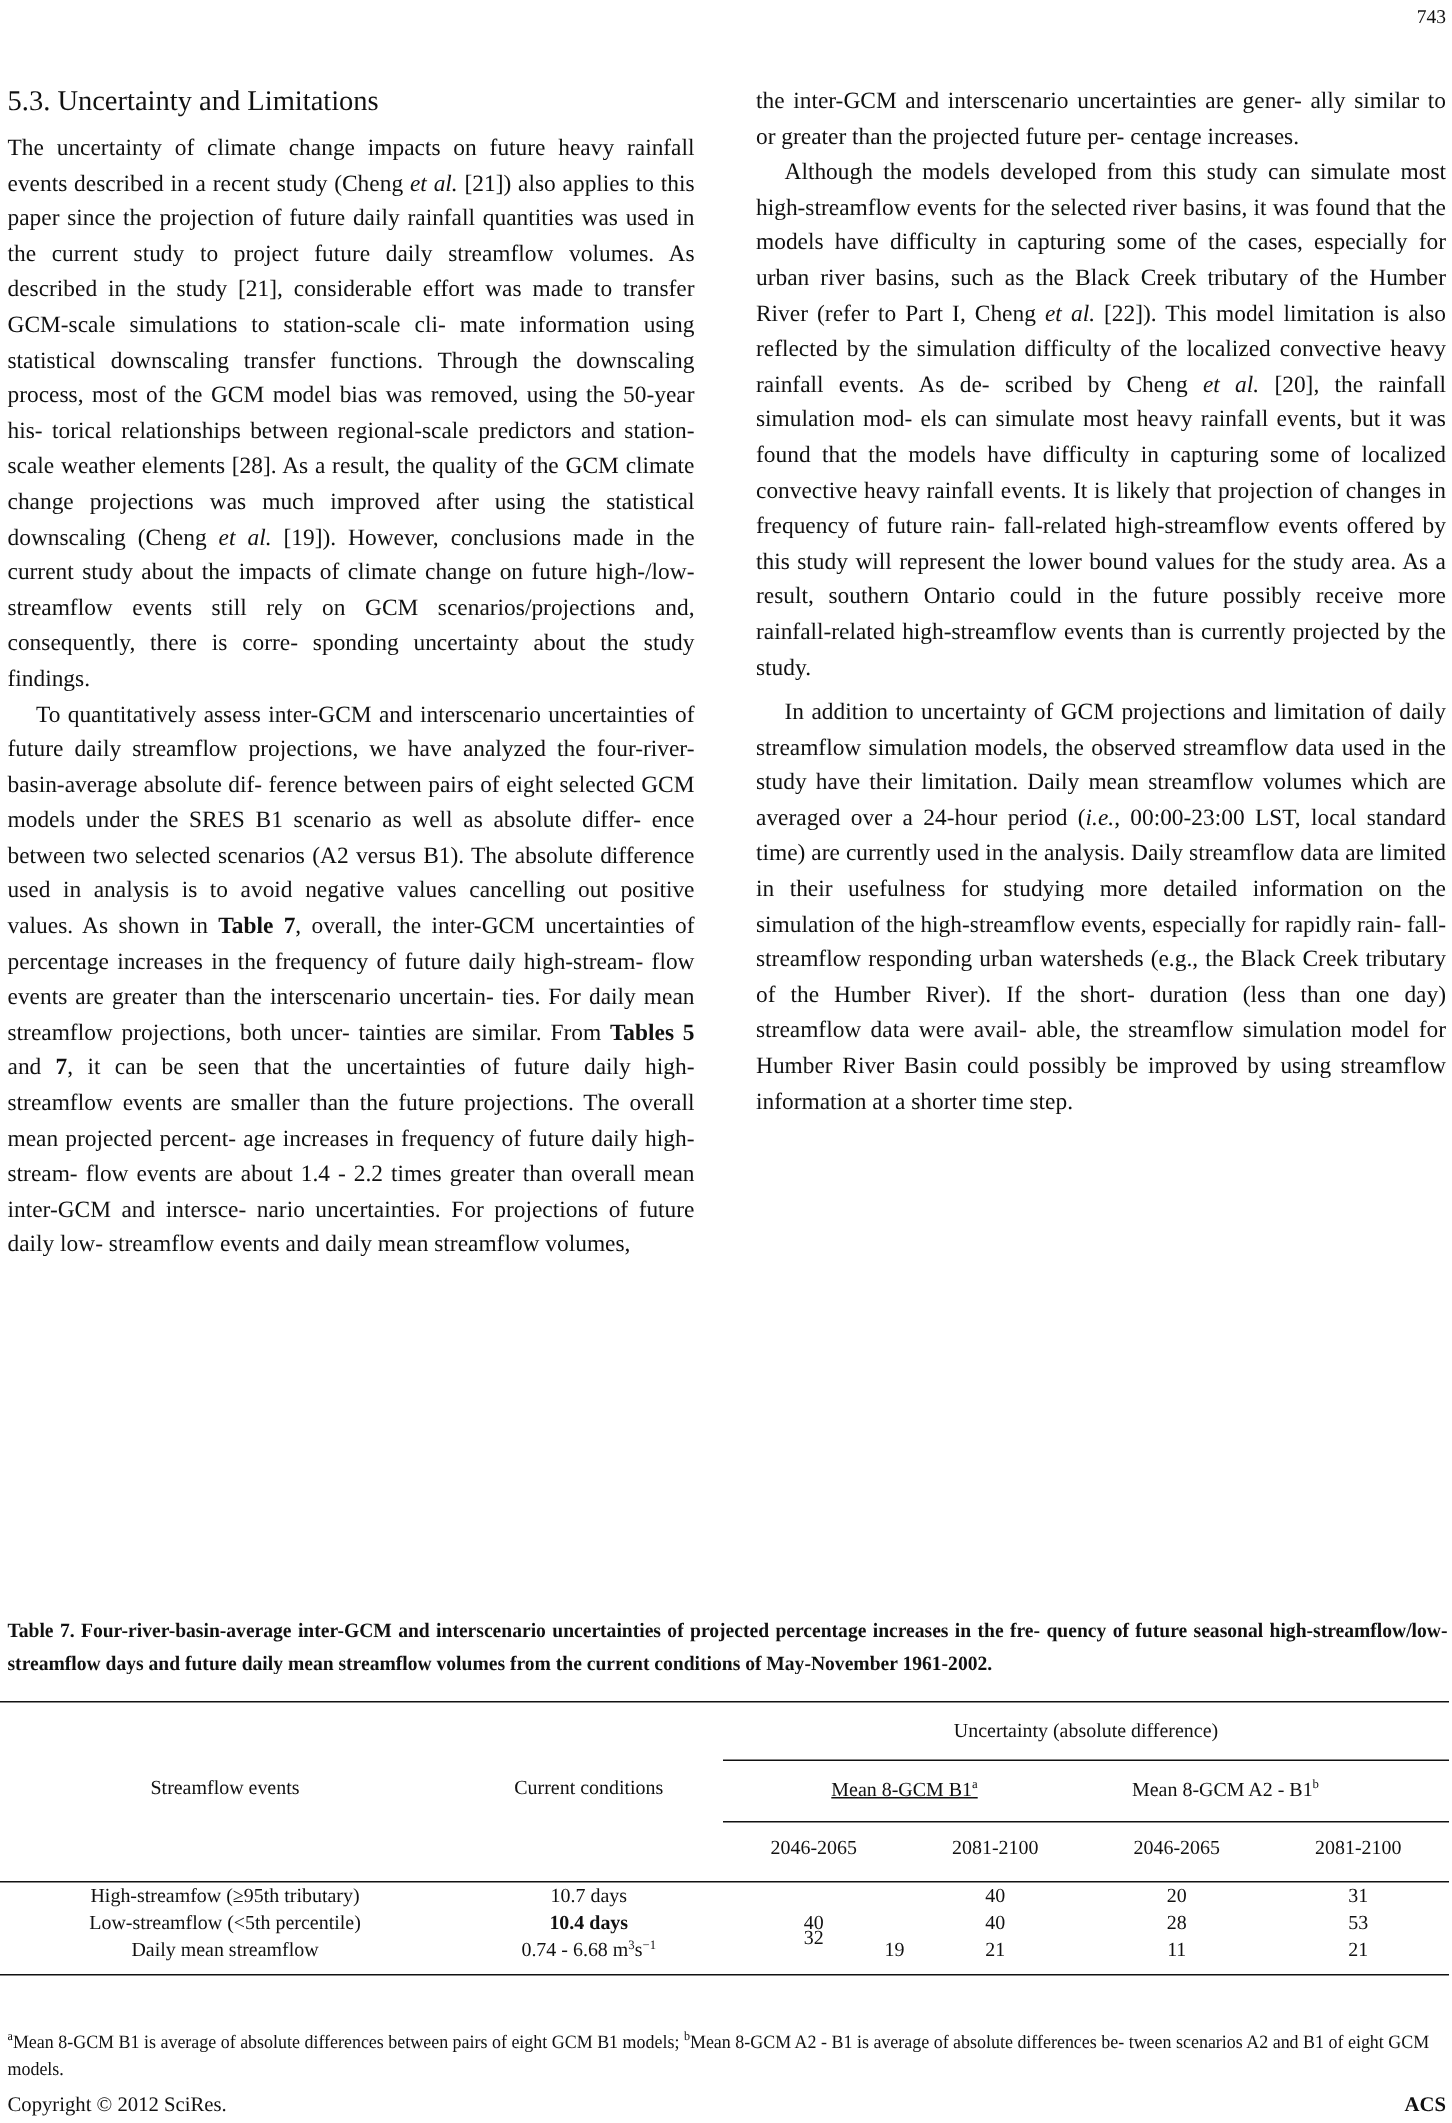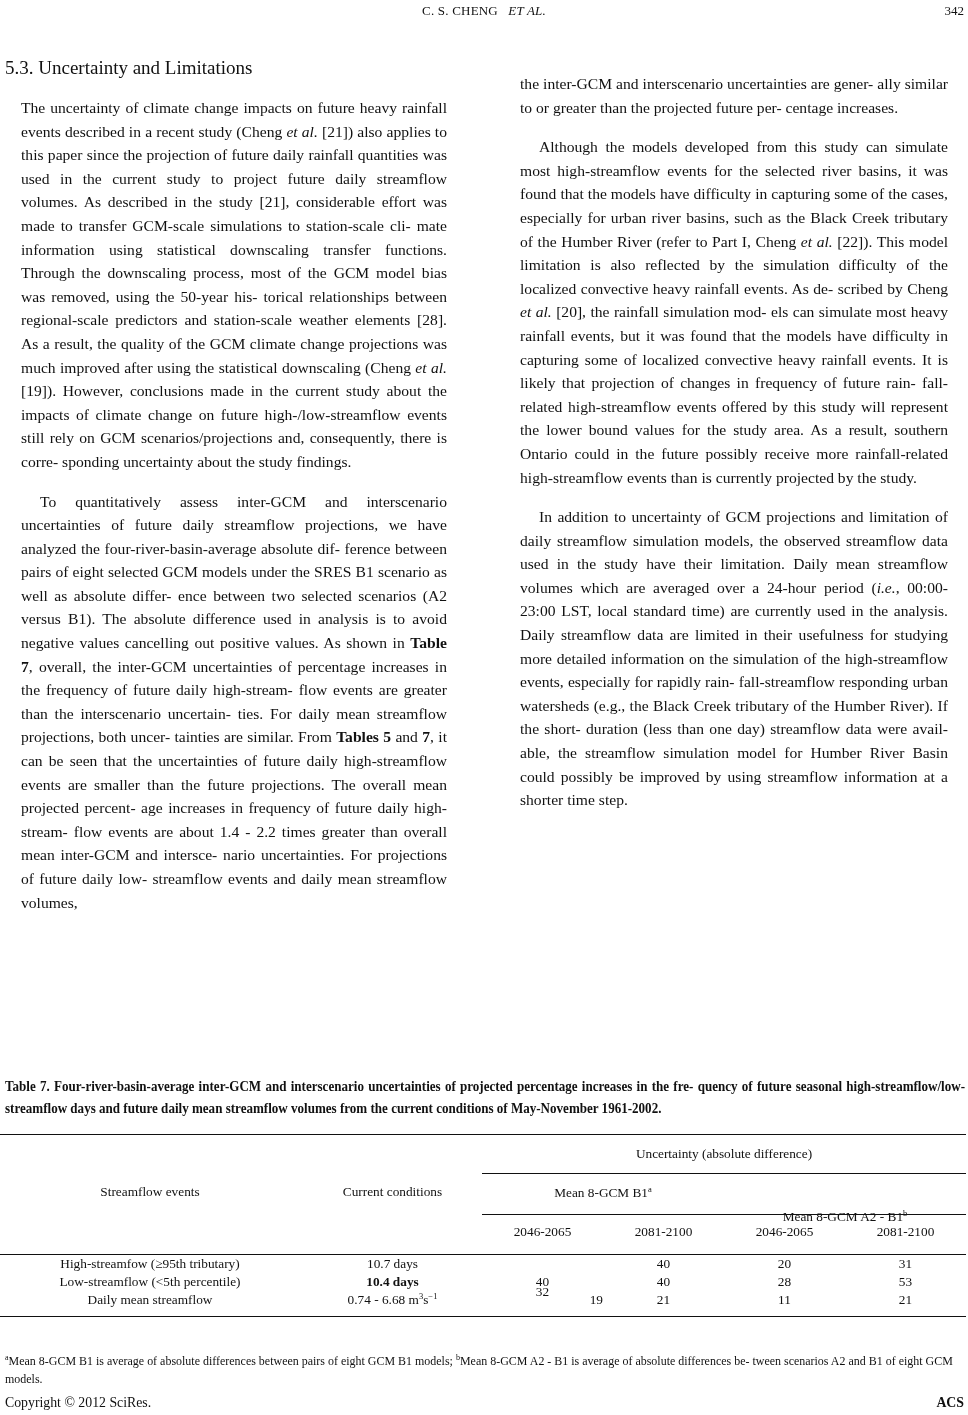--- a/index.html
+++ b/index.html
@@ -14,21 +14,21 @@
     .running-head .authors { position: absolute; left: 0; width: 968px; top: 4px; text-align: center; letter-spacing: 0.2px; }
     .running-head .authors i { font-style: italic; }
     .running-head .page-no { position: absolute; right: 4px; top: 4px; }
     .col {
       position: absolute; top: 56px; font-size: 15.6px; line-height: 23.6px;
       text-align: justify;
     }
     .col.left { left: 5px; width: 458px; }
     .col.right { left: 504px; width: 460px; }
     .col h2 { font-size: 19px; font-weight: normal; margin: 0 0 7px 0; line-height: 24px; }
-    .col p { margin: 16px; text-indent: 0; }
+    .col p { margin: 0; text-indent: 0; }
     .col p.indent { text-indent: 19px; }
     .col p.gap { margin-top: 6px; }
     .caption {
       position: absolute; left: 5px; top: 1076px; width: 960px;
       font-size: 13.6px; line-height: 22px; font-weight: bold; text-align: justify;
       font-family: "Liberation Serif", serif; transform: scaleX(0.96); transform-origin: left top; width: 1000px;
     }
     .table-wrap { position: absolute; left: 0; top: 1134px; width: 968px; font-size: 13.3px; }
     .rule { position: absolute; height: 1px; background: #111; }
     .tcell { position: absolute; text-align: center; white-space: nowrap; }
@@ -38,22 +38,21 @@
       font-size: 12.6px; line-height: 18px; transform: scaleX(0.95); transform-origin: left top; width: 1010px;
     }
     .footer { position: absolute; left: 0; top: 1395px; width: 968px; font-size: 13.8px; }
     .footer .copy { position: absolute; left: 5px; }
     .footer .journal { position: absolute; right: 4px; font-weight: bold; }
   </style>
 </head>
 <body>
 
 <div class="running-head">
-  <div class="authors"><span>C. S. CHENG</span>&nbsp;&nbsp;&nbsp;<i>ET    AL.</i></div>
-  <div class="page-no">342</div>
+  <div class="page-no">743</div>
 </div>
 
 <div class="col left">
   <h2>5.3. Uncertainty and Limitations</h2>
   <p><span>The uncertainty of climate change impacts on future heavy rainfall events described in a recent study (Cheng </span><i>et al.</i><span> [21]) also applies to this paper since the projection of future daily rainfall quantities was used in the current study to project future daily streamflow volumes. As described in the study [21], considerable effort was made to transfer GCM-scale simulations to station-scale cli- mate information using statistical downscaling transfer functions. Through the downscaling process, most of the GCM model bias was removed, using the 50-year his- torical relationships between regional-scale predictors and station-scale weather elements [28]. As a result, the quality of the GCM climate change projections was much improved after using the statistical downscaling (Cheng </span><i>et al.</i><span> [19]). However, conclusions made in the current study about the impacts of climate change on future high-/low-streamflow events still rely on GCM scenarios/projections and, consequently, there is corre- sponding uncertainty about the study findings.</span></p>
   <p class="indent"><span>To quantitatively assess inter-GCM and interscenario uncertainties of future daily streamflow projections, we have analyzed the four-river-basin-average absolute dif- ference between pairs of eight selected GCM models under the SRES B1 scenario as well as absolute differ- ence between two selected scenarios (A2 versus B1). The absolute difference used in analysis is to avoid negative values cancelling out positive values. As shown in </span><b>Table 7</b><span>, overall, the inter-GCM uncertainties of percentage increases in the frequency of future daily high-stream- flow events are greater than the interscenario uncertain- ties. For daily mean streamflow projections, both uncer- tainties are similar. From </span><b>Tables 5</b><span> and </span><b>7</b><span>, it can be seen that the uncertainties of future daily high-streamflow events are smaller than the future projections. The overall mean projected percent- age increases in frequency of future daily high-stream- flow events are about 1.4 - 2.2 times greater than overall mean inter-GCM and intersce- nario uncertainties. For projections of future daily low- streamflow events and daily mean streamflow volumes,</span></p>
 </div>
 
 <div class="col right">
   <p>the inter-GCM and interscenario uncertainties are gener- ally similar to or greater than the projected future per- centage increases.</p>
@@ -63,22 +62,22 @@
 
 <div class="caption">Table 7. Four-river-basin-average inter-GCM and interscenario uncertainties of projected percentage increases in the fre- quency of future seasonal high-streamflow/low-streamflow days and future daily mean streamflow volumes from the current conditions of May-November 1961-2002.</div>
 
 <div class="table-wrap">
   <div class="rule" style="left:0; width:966px; top:0;"></div>
   <div class="tcell" style="left:482px; width:484px; top:12px;">Uncertainty (absolute difference)</div>
   <div class="rule" style="left:482px; width:484px; top:39px;"></div>
 
   <div class="tcell" style="left:0; width:300px; top:50px;">Streamflow events</div>
   <div class="tcell" style="left:300px; width:185px; top:50px;">Current conditions</div>
-  <div class="tcell" style="left:482px; width:242px; top:51px;"><span>Mean 8-GCM B1</span><sup>a</sup></div>
-  <div class="tcell" style="left:724px; width:242px; top:51px;margin-top:24px;"><span>Mean 8-GCM A2 - B1</span><sup>b</sup></div>
+  <div class="tcell" style="left:482px; width:242px; top:51px;text-decoration:underline;"><span>Mean 8-GCM B1</span><sup>a</sup></div>
+  <div class="tcell" style="left:696px; width:242px; top:51px;"><span>Mean 8-GCM A2 - B1</span><sup>b</sup></div>
   <div class="rule" style="left:482px; width:484px; top:80px;"></div>
 
   <div class="tcell" style="left:482px; width:121px; top:90px;">2046-2065</div>
   <div class="tcell" style="left:603px; width:121px; top:90px;">2081-2100</div>
   <div class="tcell" style="left:724px; width:121px; top:90px;">2046-2065</div>
   <div class="tcell" style="left:845px; width:121px; top:90px;">2081-2100</div>
   <div class="rule" style="left:0; width:966px; top:120px;"></div>
 
   <div class="tcell" style="left:0; width:300px; top:122px;">High-streamfow (≥95th tributary)</div>
   <div class="tcell" style="left:300px; width:185px; top:122px;">10.7 days</div>

